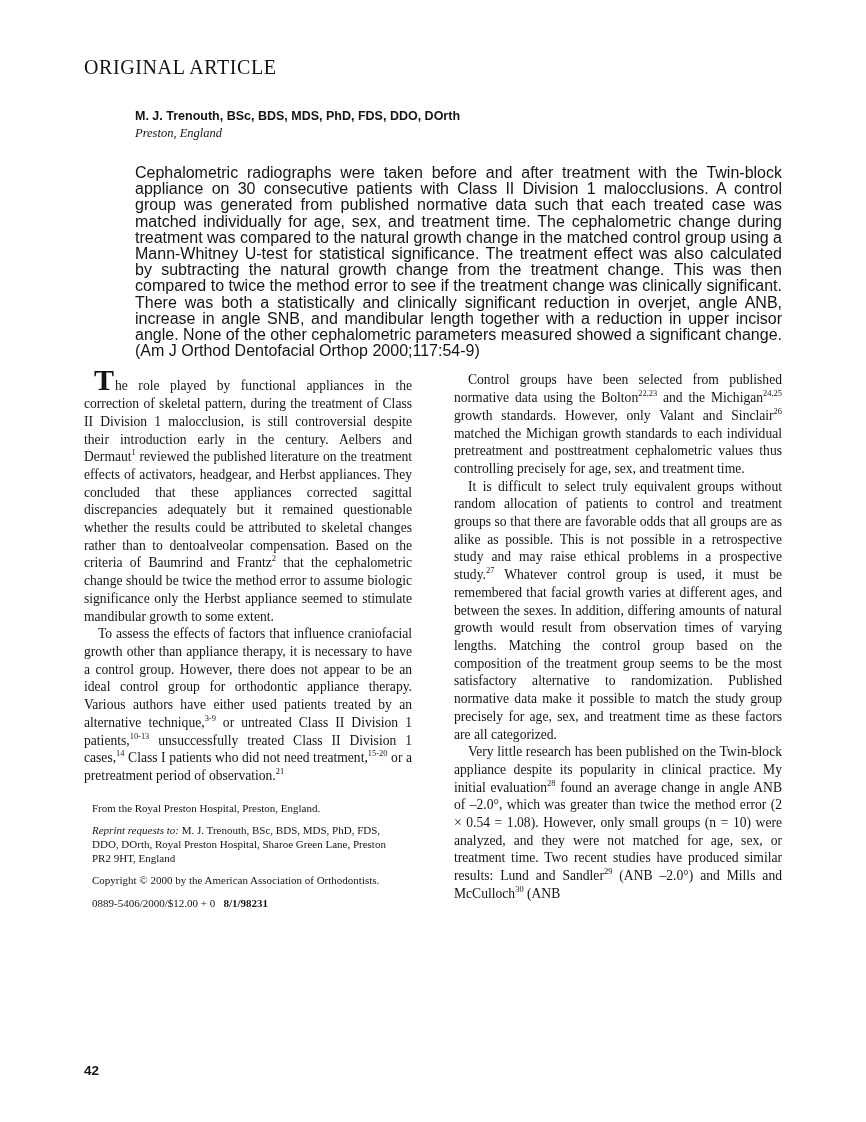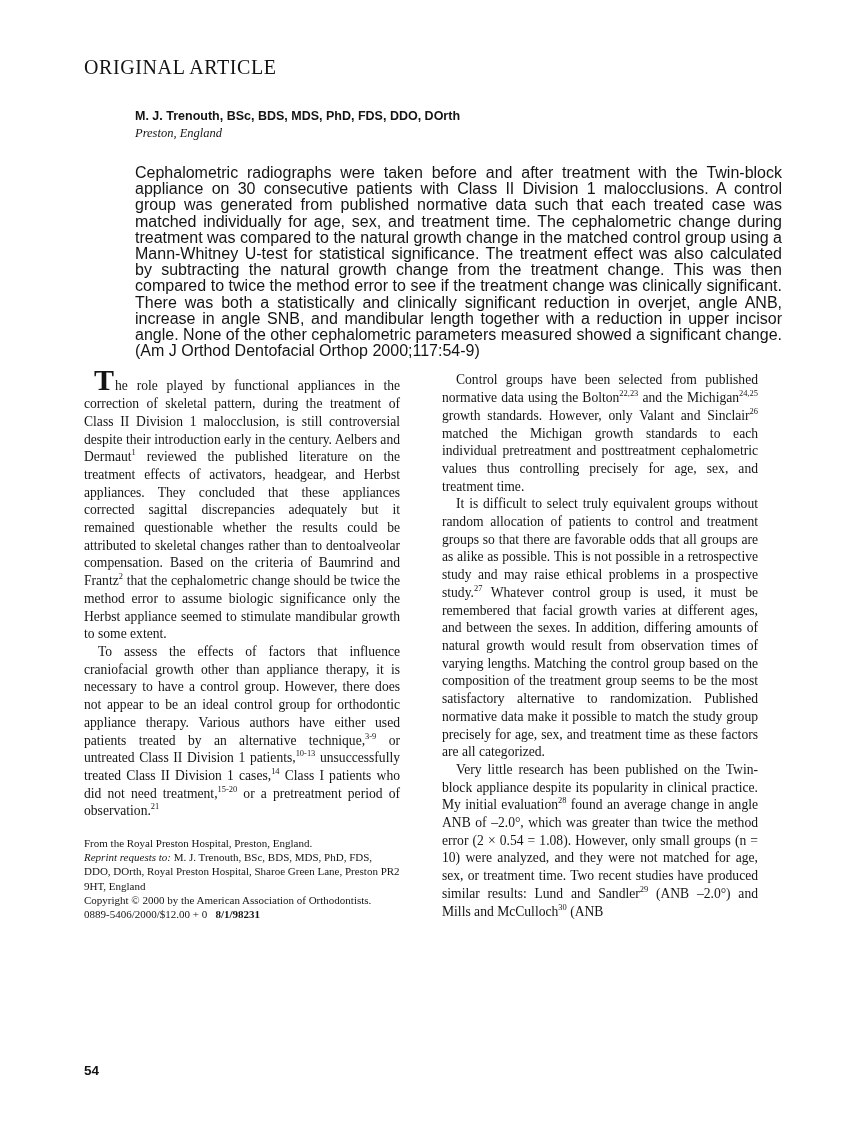--- a/index.html
+++ b/index.html
@@ -7,21 +7,21 @@
   body {
     width:866px; height:1122px;
     font-family:"Liberation Serif", serif;
     color:#141414;
     -webkit-font-smoothing:antialiased;
   }
   .page {
     position:relative;
     width:866px; height:1122px;
     background:#ffffff;
-    padding:56px 108px 0 84px;
+    padding:56px 84px 0 84px;
     overflow:hidden;
   }
   .article-type {
     font-family:"Liberation Serif", serif;
     font-size:20px;
     font-weight:400;
     letter-spacing:0.6px;
     margin-bottom:30px;
   }
   .title {
@@ -70,21 +70,21 @@
     line-height:17.7px;
     padding-right:1px;
   }
   sup { font-size:0.62em; vertical-align:super; line-height:0; }
   .footnotes {
     margin-top:16px;
     font-size:11px;
     line-height:14.2px;
     text-align:left;
   }
-  .footnote-line { margin:0; }
+  .footnote-line { margin:8px; }
   .page-number {
     position:absolute;
     left:84px;
     bottom:44px;
     font-family:"Liberation Sans", sans-serif;
     font-weight:bold;
     font-size:13.5px;
   }
 </style>
 </head>
@@ -117,15 +117,15 @@
     </div>
 
     <div class="col">
       <p class="body-para indent">Control groups have been selected from published normative data using the Bolton<sup>22,23</sup> and the Michigan<sup>24,25</sup> growth standards. However, only Valant and Sinclair<sup>26</sup> matched the Michigan growth standards to each individual pretreatment and posttreatment cephalometric values thus controlling precisely for age, sex, and treatment time.</p>
       <p class="body-para indent">It is difficult to select truly equivalent groups without random allocation of patients to control and treatment groups so that there are favorable odds that all groups are as alike as possible. This is not possible in a retrospective study and may raise ethical problems in a prospective study.<sup>27</sup> Whatever control group is used, it must be remembered that facial growth varies at different ages, and between the sexes. In addition, differing amounts of natural growth would result from observation times of varying lengths. Matching the control group based on the composition of the treatment group seems to be the most satisfactory alternative to randomization. Published normative data make it possible to match the study group precisely for age, sex, and treatment time as these factors are all categorized.</p>
       <p class="body-para indent">Very little research has been published on the Twin-block appliance despite its popularity in clinical practice. My initial evaluation<sup>28</sup> found an average change in angle ANB of –2.0°, which was greater than twice the method error (2 × 0.54 = 1.08). However, only small groups (n = 10) were analyzed, and they were not matched for age, sex, or treatment time. Two recent studies have produced similar results: Lund and Sandler<sup>29</sup> (ANB –2.0°) and Mills and McCulloch<sup>30</sup> (ANB</p>
     </div>
 
   </div>
 
-  <div class="page-number">54</div>
+  <div class="page-number">42</div>
 
 </div>
 
 </body></html>

